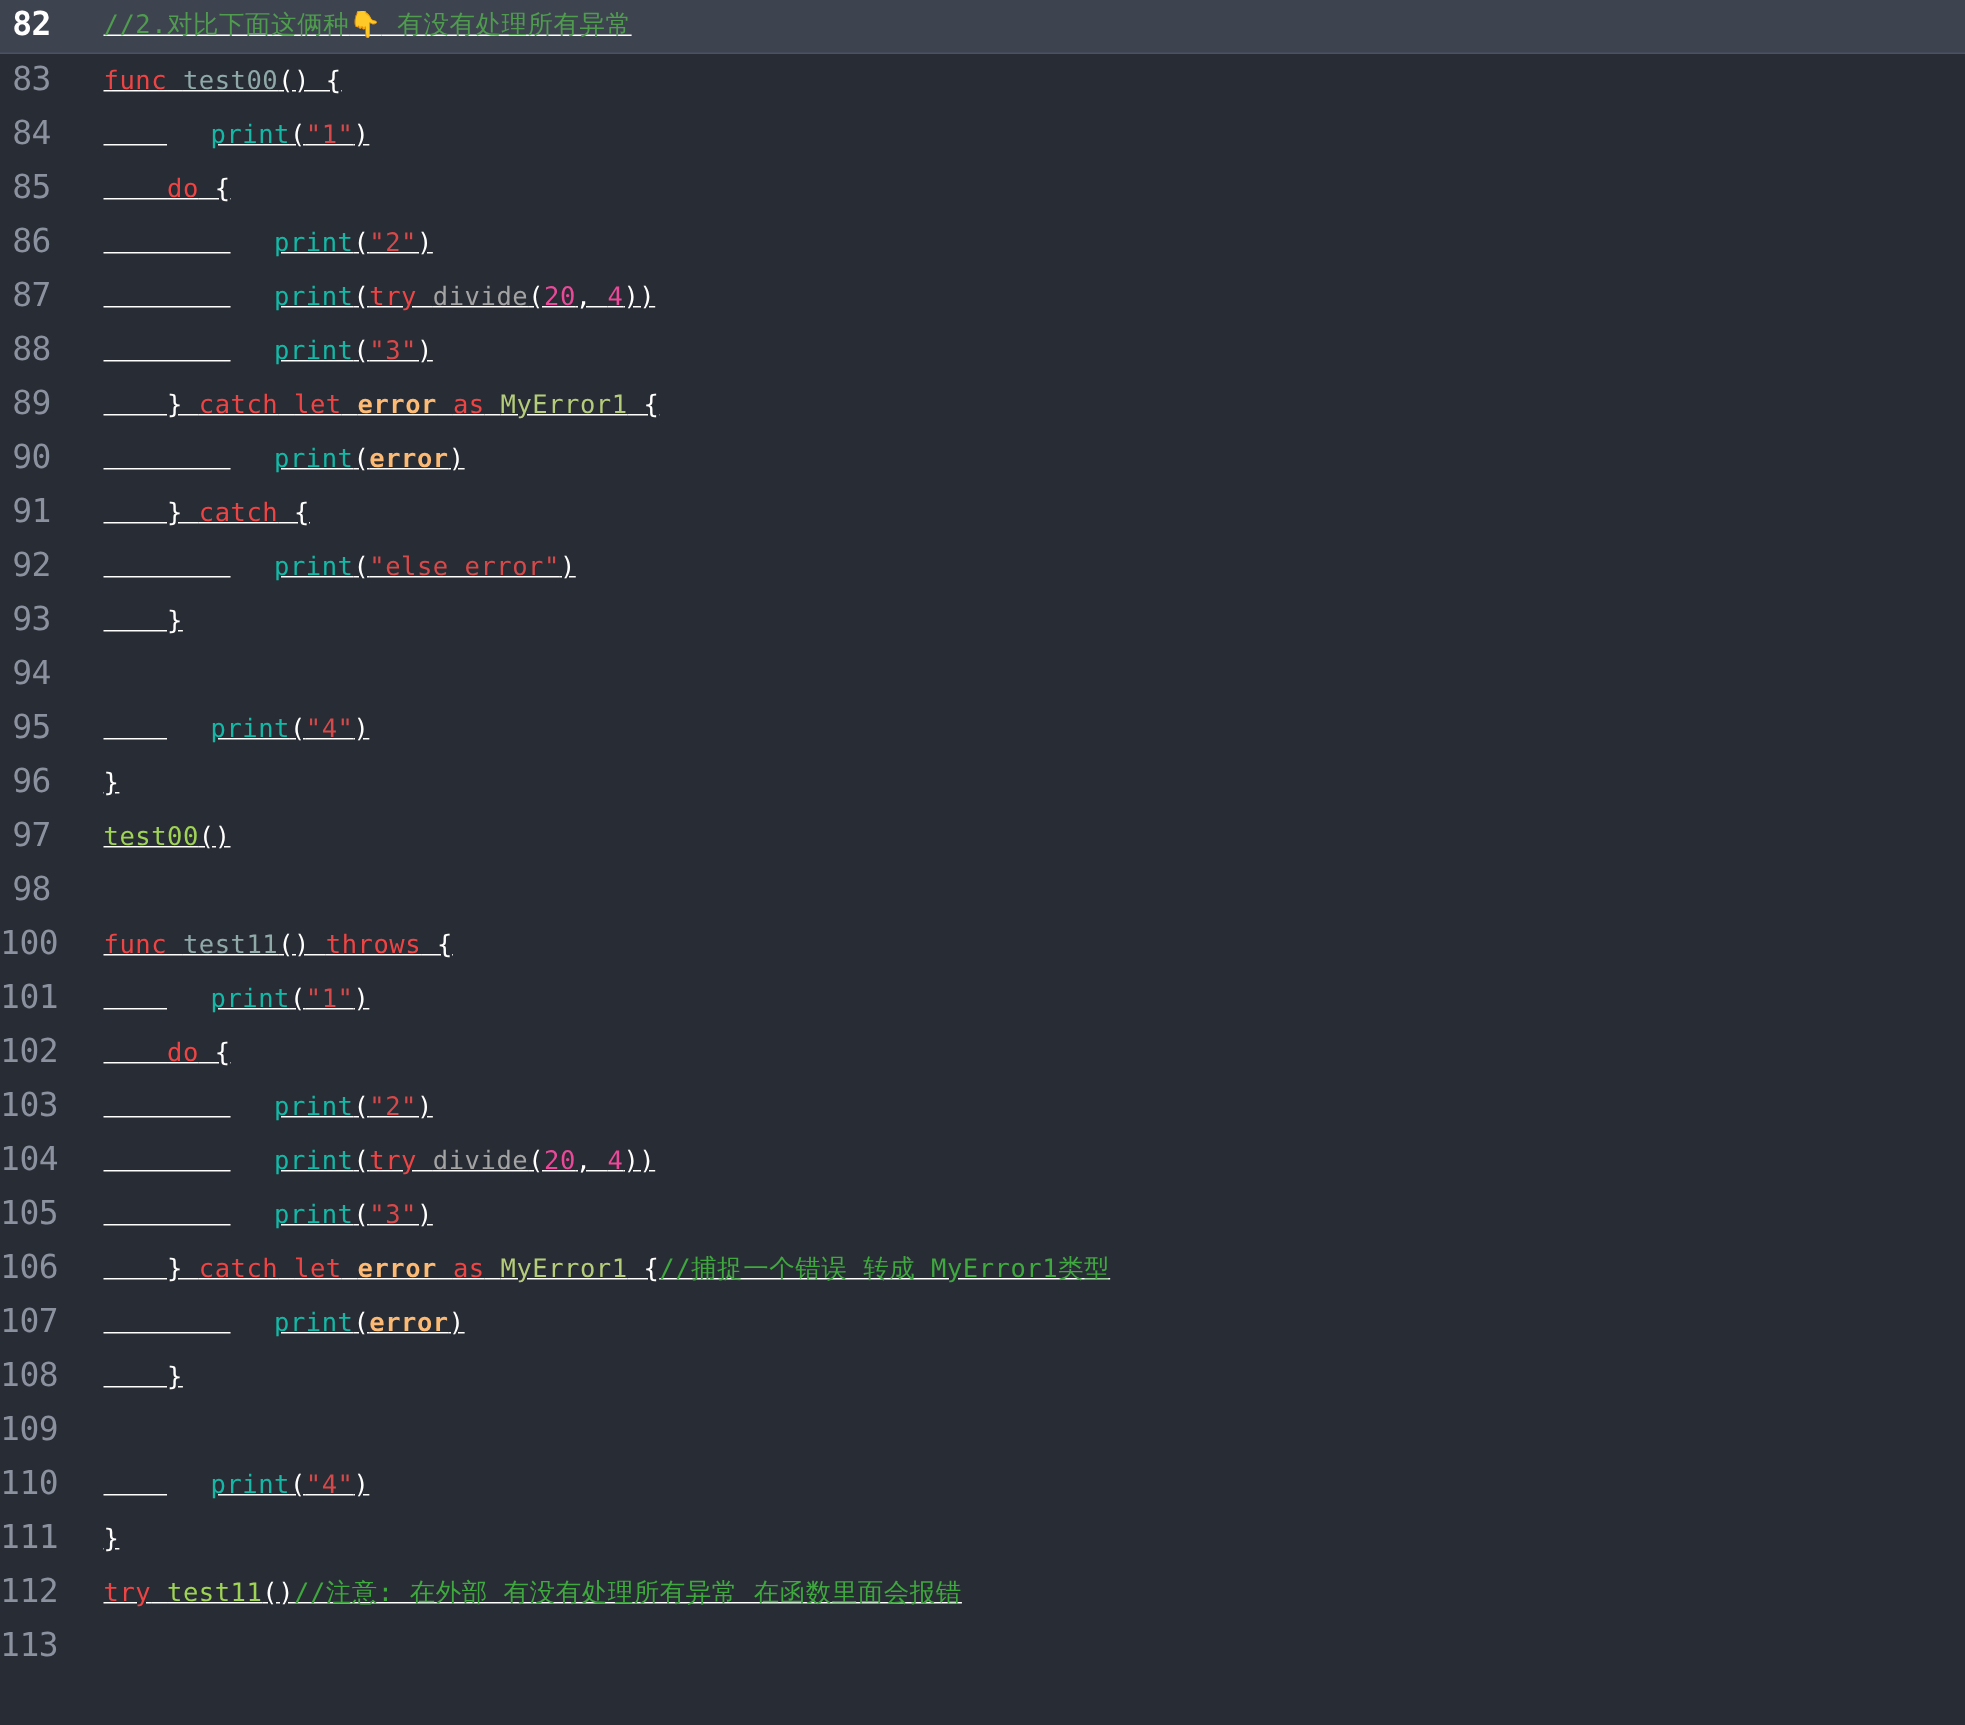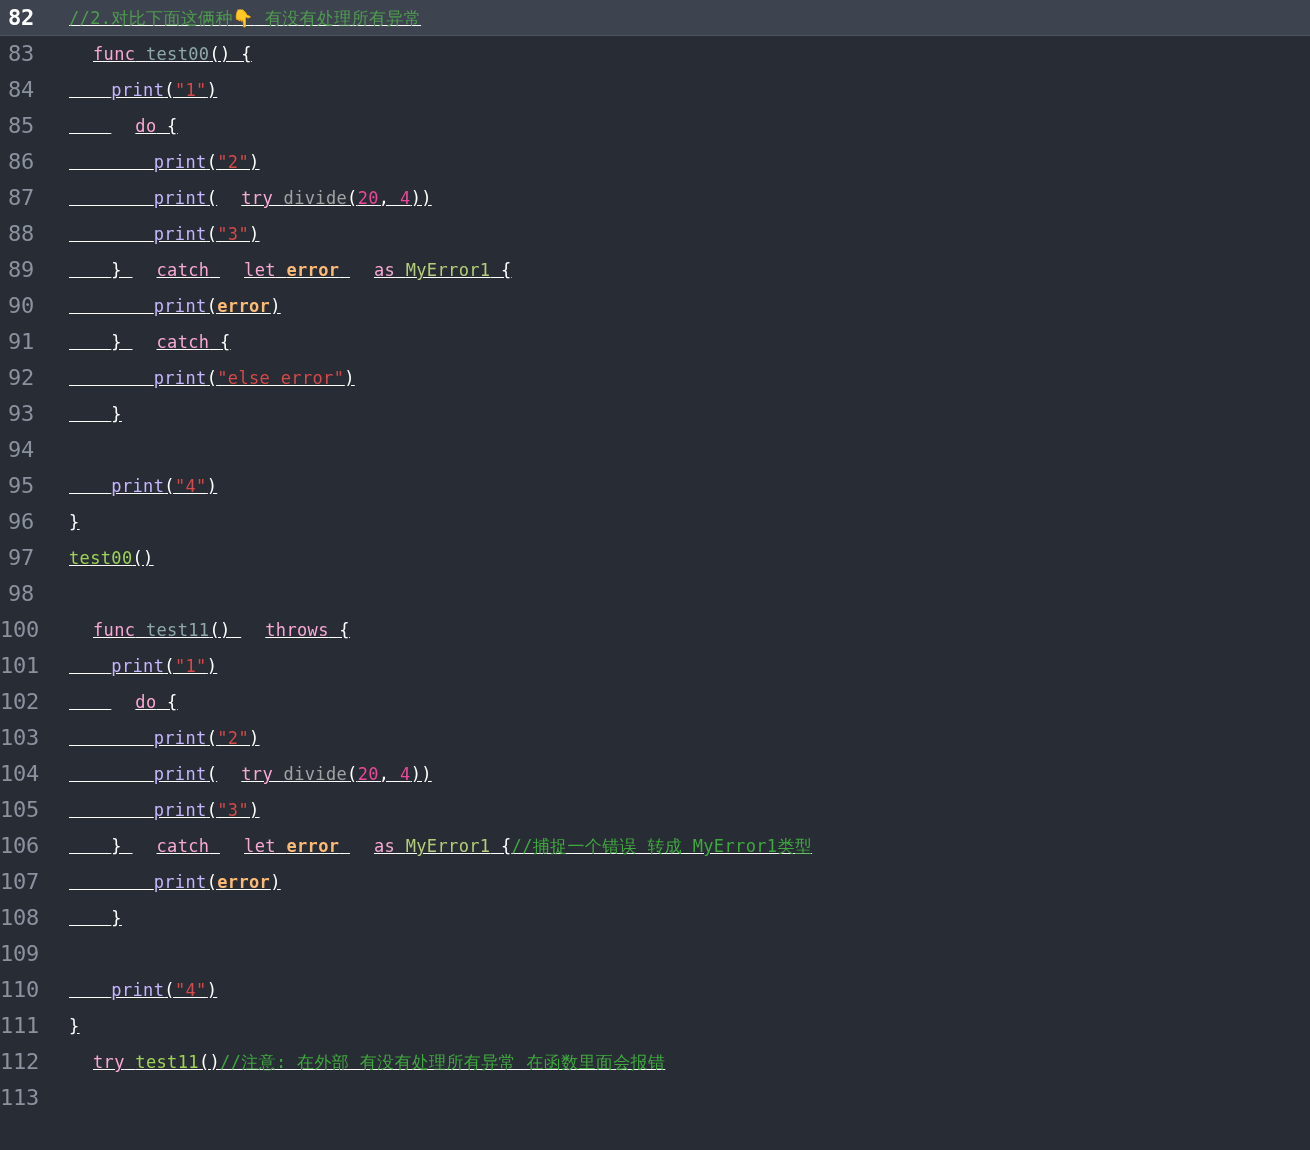--- a/index.html
+++ b/index.html
@@ -24,20 +24,21 @@
     align-items: center;
     height: 36px;
     line-height: 36px;
     white-space: pre;
     box-sizing: border-box;
   }
   .line.active {
     background: #3e4350;
     border-bottom: 1px solid #4b5362;
     height: 36px;
+    align-items: flex-end;
   }
   .gutter {
     width: 46px;
     min-width: 46px;
     text-align: right;
     padding-right: 12px;
     box-sizing: border-box;
     color: #8b919e;
     font-size: 22px;
     font-family: "DejaVu Sans Mono", "Liberation Mono", monospace;
@@ -52,25 +53,25 @@
     flex: 1;
     font-size: 17px;
     font-family: "DejaVu Sans Mono", "Liberation Mono", monospace;
     letter-spacing: 0.35px;
     padding-left: 23px;
     box-sizing: border-box;
     color: #ffffff;
     text-decoration: underline;
   }
   
-  .kw       { color: #f9a8d4; margin-left: 24px; }
+  .kw       { color: #ef4444; }
   .fn       { color: #a3a3a3; }
   .fn-decl  { color: #8fa9a9; }
   .call     { color: #9fd356; }
-  .print    { color: #c4b5fd; }
+  .print    { color: #14b8a6; margin-left: 29px; }
   .str      { color: #d6494a; }
   .num      { color: #ec4899; text-align: center; }
   .punct    { color: #ffffff; }
   .ident    { color: #fdba74; font-weight: bold; }
   .type     { color: #b5cc7a; }
   .cmt      { color: #3fa83f; }
   .cmt-hl   { color: #4f9c4f; }
   .emoji    { font-family: "DejaVu Sans", sans-serif; }
 </style>
 </head>

